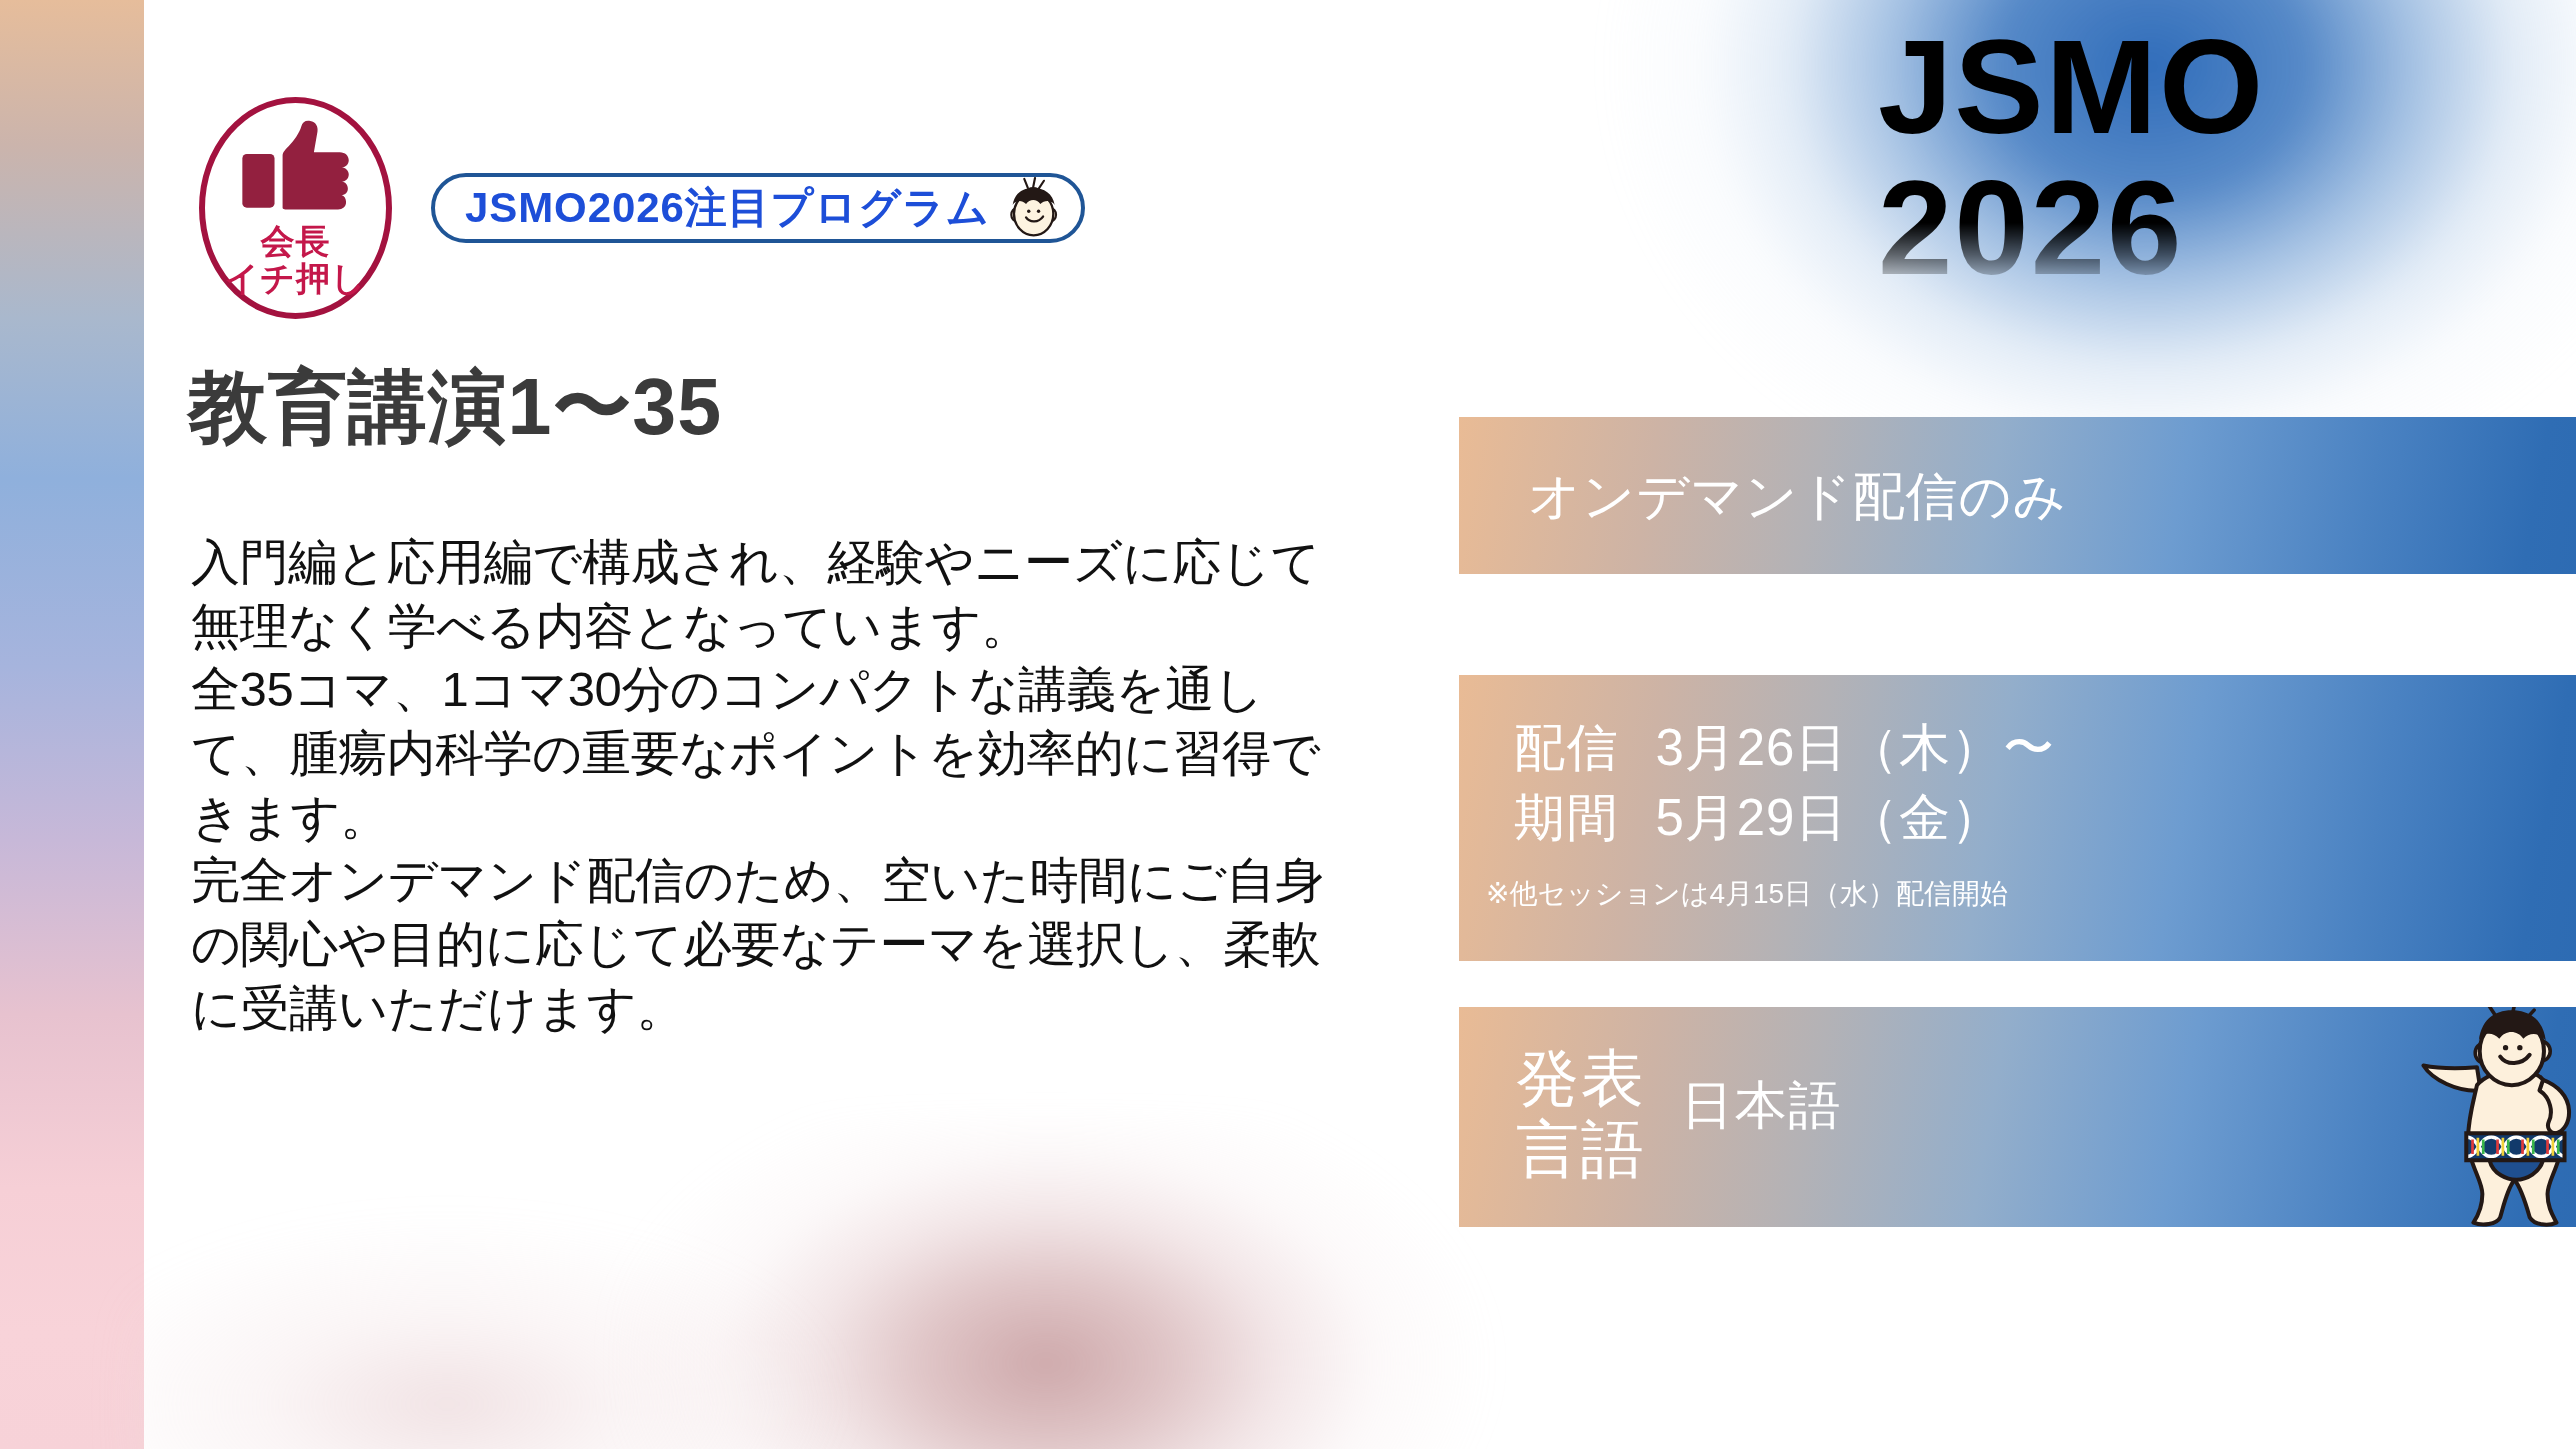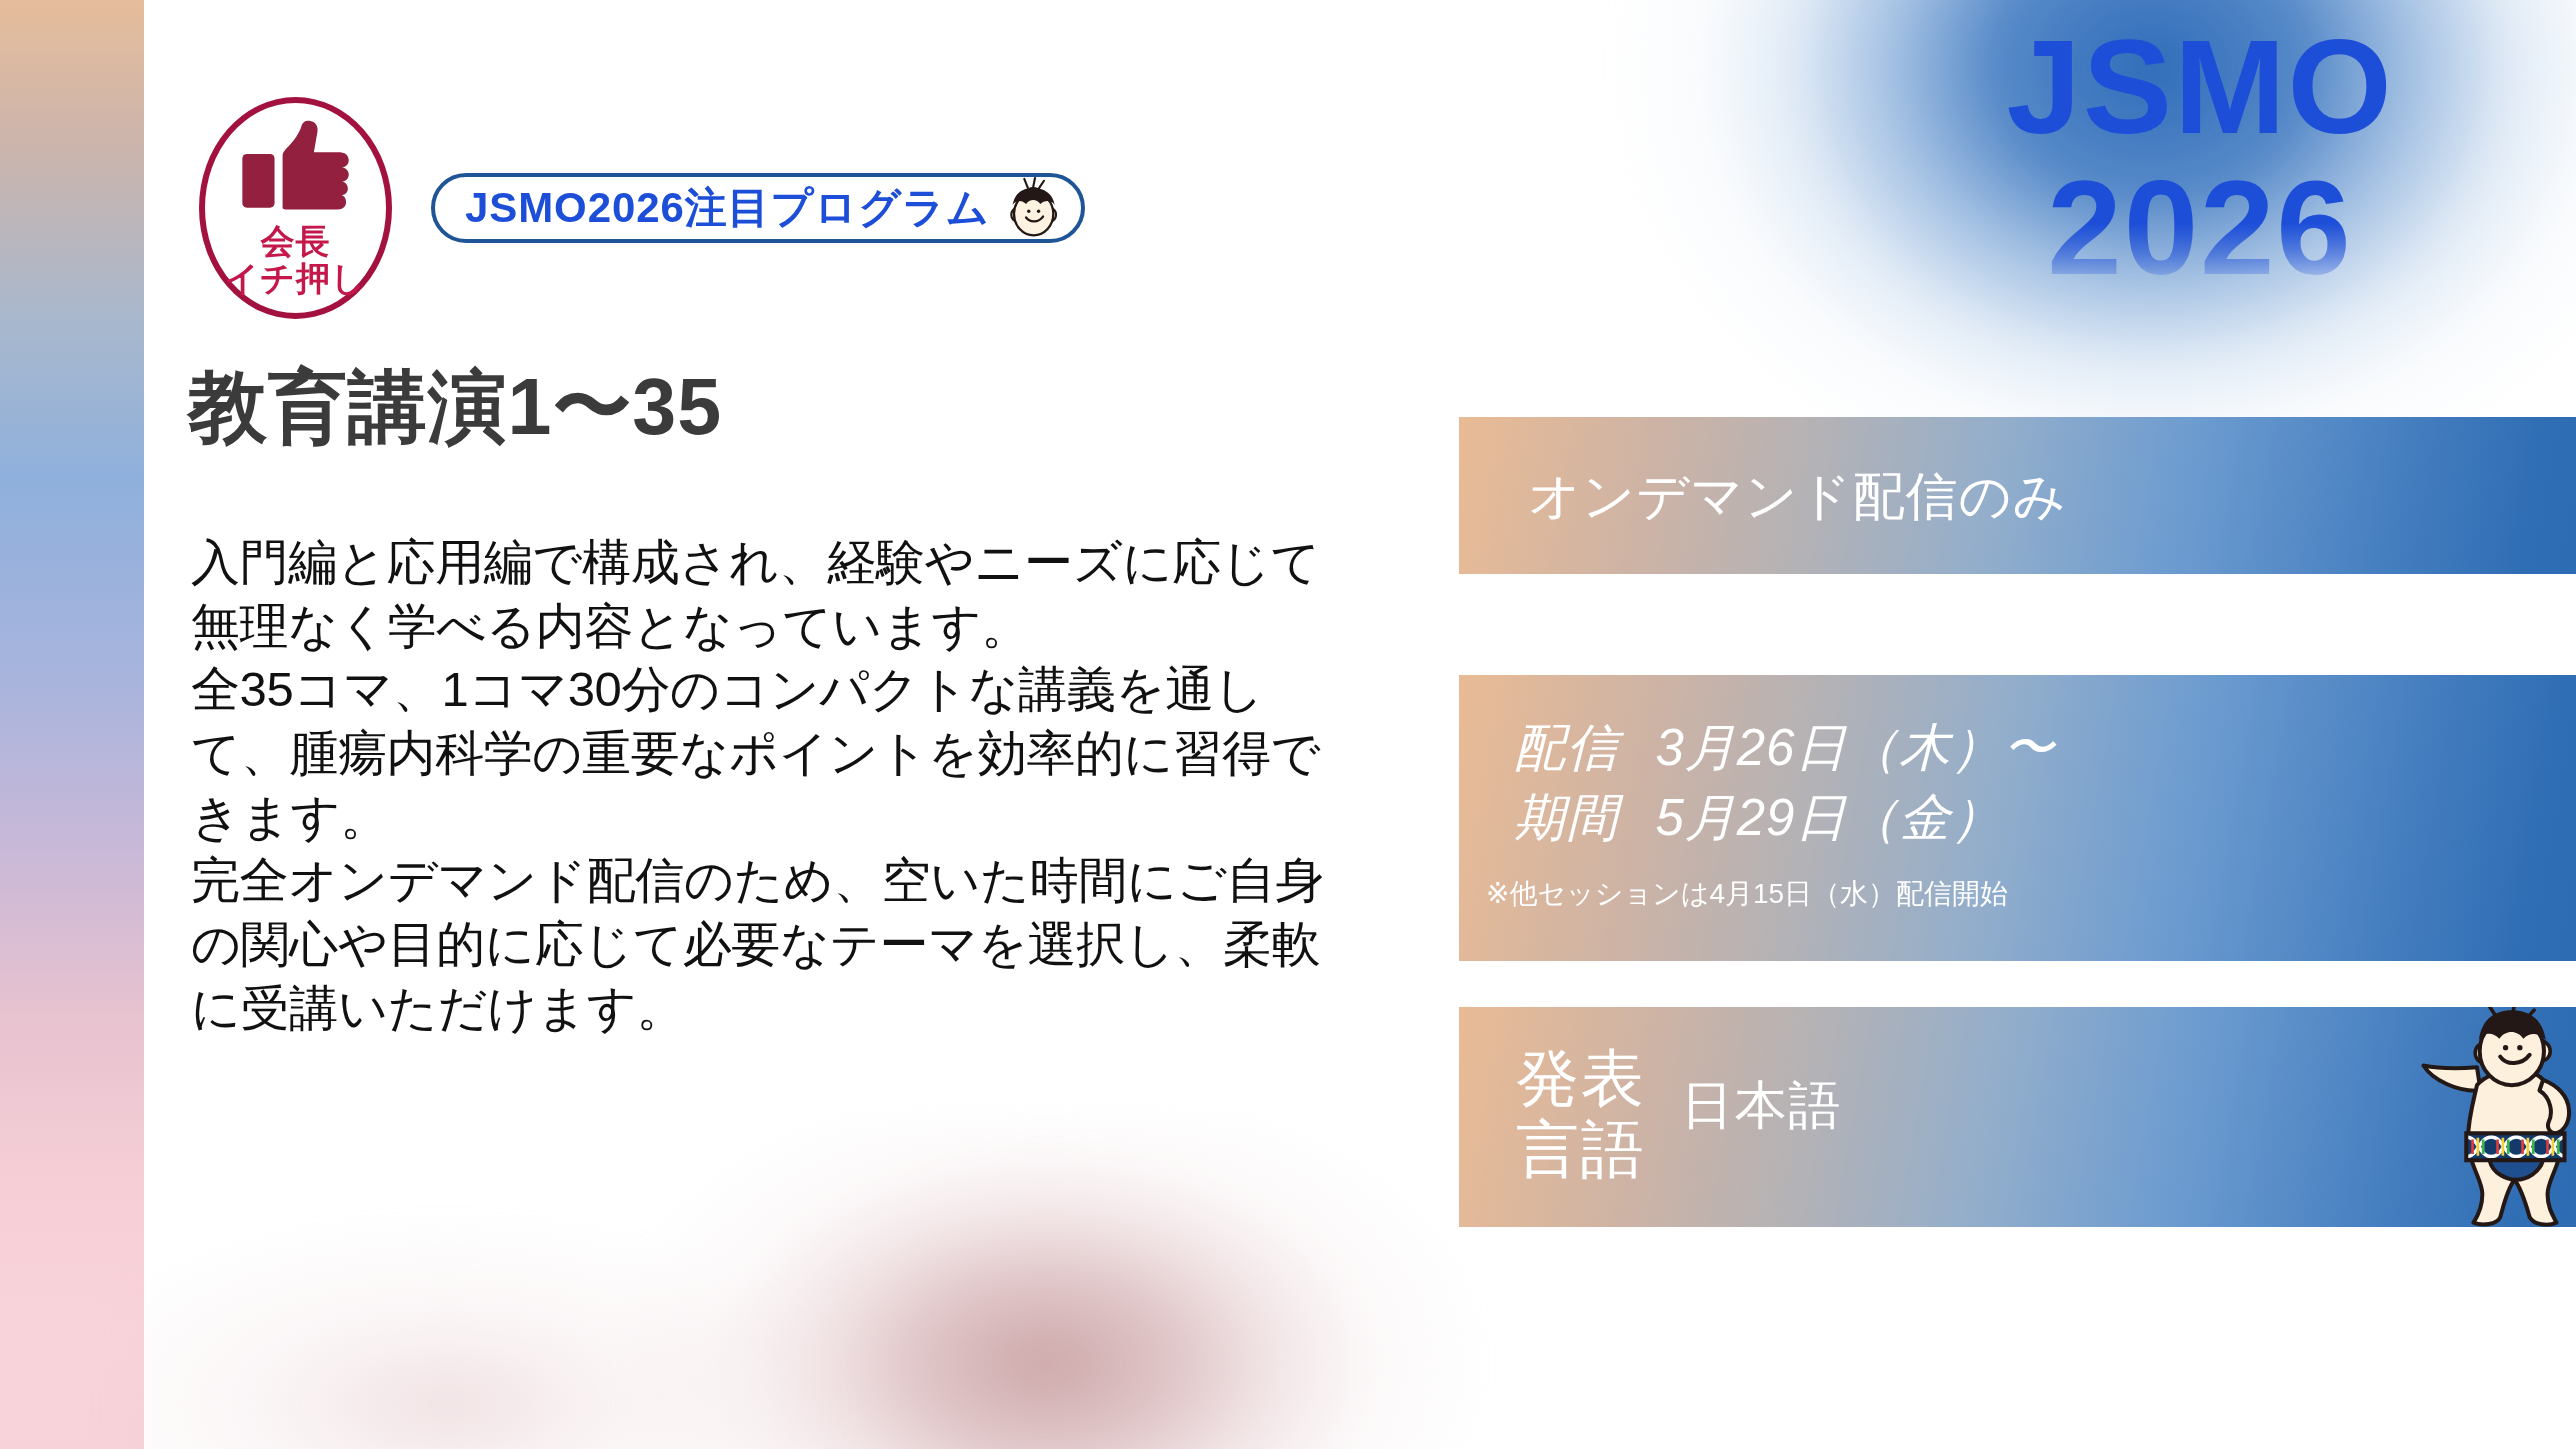--- a/index.html
+++ b/index.html
@@ -66,22 +66,22 @@
         rgba(221,186,190,.42) 0%,
         rgba(235,210,213,.22) 45%,
         rgba(255,255,255,0) 100%);
     filter:blur(18px);
     z-index:1;
   }
 
   
   .jsmo-logo{
     position:absolute;left:1878px;top:25px;width:644px;height:385px;
-    z-index:3;text-align:center;
-    font-weight:bold;color:#1d4ed8;
+    z-index:3;text-align:left;
+    font-weight:bold;color:#000000;
     letter-spacing:1.8px;
     line-height:.93;
   }
   .jsmo-logo .l1{font-size:134px;display:block;}
   .jsmo-logo .l2{
     font-size:134px;display:block;margin-top:16px;
     -webkit-mask-image:linear-gradient(180deg,#000 0%,#000 46%,rgba(0,0,0,.55) 72%,rgba(0,0,0,0) 100%);
     mask-image:linear-gradient(180deg,#000 0%,#000 46%,rgba(0,0,0,.55) 72%,rgba(0,0,0,0) 100%);
   }
 
@@ -150,21 +150,21 @@
   }
   #panel-1{top:417px;height:157px;}
   #panel-2{top:675px;height:286px;}
   #panel-3{top:1007px;height:220px;}
 
   .panel-1-text{
     position:absolute;left:69px;top:45px;
     font-size:52px;letter-spacing:0.9px;white-space:nowrap;
   }
   .sched-row{
-    position:absolute;display:flex;align-items:flex-end;white-space:nowrap;font-style:italic;
+    position:absolute;display:flex;align-items:flex-end;white-space:nowrap;
   }
   .sched-row .lab{font-size:51px;letter-spacing:1.8px;}
   .sched-row .val{font-size:51px;margin-left:36px;letter-spacing:0.9px;}
   #sched-row-1{left:55px;top:39px;}
   #sched-row-2{left:55px;top:109px;}
   .sched-note{
     position:absolute;left:27px;top:200px;
     font-size:28px;letter-spacing:0px;white-space:nowrap;
   }
 

